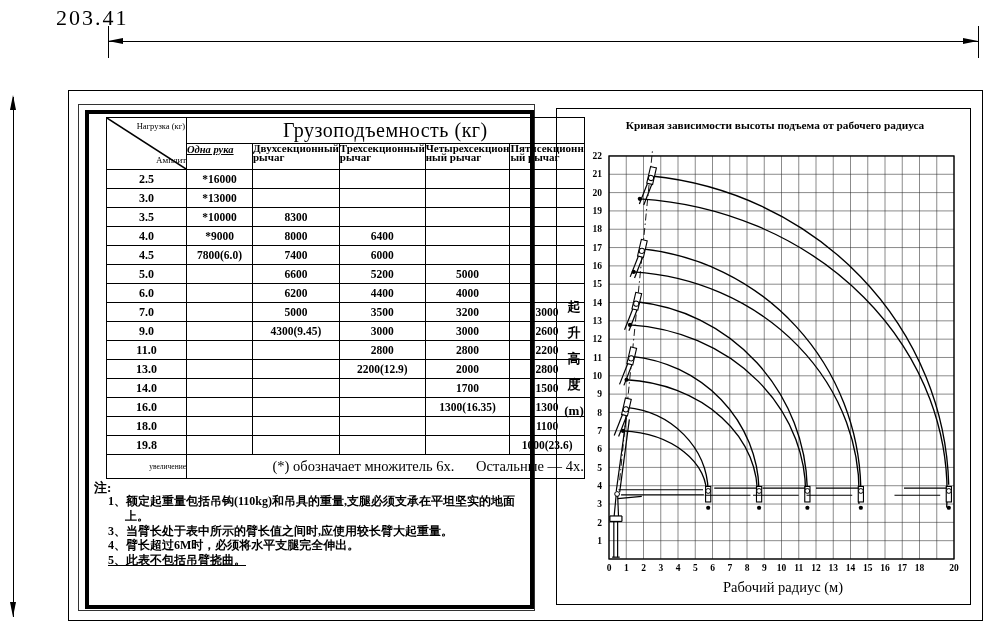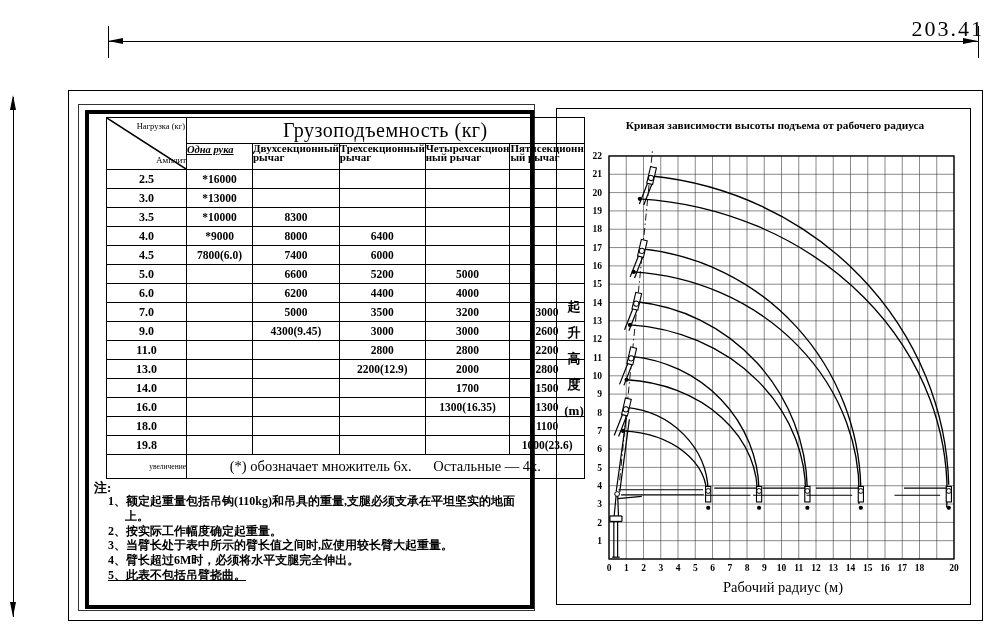--- a/index.html
+++ b/index.html
@@ -2,22 +2,22 @@
 <html><head>
 <meta charset="utf-8">
 <style>
   html,body{margin:0;padding:0;}
   body{
     width:1000px;height:632px;position:relative;background:#fff;
     font-family:"Liberation Serif",serif;color:#000;overflow:hidden;
   }
   .abs{position:absolute;}
   
-  #dim-top-label{left:44px;top:5px;width:940px;text-align:right;
-    font-size:22px;letter-spacing:2px;margin-top:11px;}
+  #dim-top-label{left:56px;top:5px;width:940px;text-align:left;
+    font-size:22px;letter-spacing:2px;}
   #dim-top-line{left:108px;top:41px;width:870px;border-top:1.3px solid #000;}
   #dim-ext-left{left:108px;top:26px;height:32px;border-left:1px solid #000;}
   #dim-ext-right{left:978px;top:26px;height:32px;border-left:1px solid #000;}
   .arrow{width:0;height:0;}
   #arr-left{left:108px;top:38px;border-right:15px solid #000;
     border-top:3.5px solid transparent;border-bottom:3.5px solid transparent;}
   #arr-right{left:963px;top:38px;border-left:15px solid #000;
     border-top:3.5px solid transparent;border-bottom:3.5px solid transparent;}
   #dim-left-line{left:13px;top:97px;height:520px;border-left:1.3px solid #000;}
   #arr-up{left:10px;top:95px;border-bottom:15px solid #000;
@@ -42,21 +42,21 @@
     padding-top:4px;white-space:nowrap;font-style:italic;}
   #diag-cell{position:relative;height:51px;vertical-align:top;}
   #diag-cell svg{position:absolute;left:0;top:0;width:100%;height:100%;}
   #diag-top{position:absolute;right:1px;top:3px;font-size:8.5px;white-space:nowrap;}
   #diag-bottom{position:absolute;left:1px;bottom:4px;font-size:9px;white-space:nowrap;padding-left:48px;}
   .datarow td{height:18px;font-size:11.5px;font-weight:bold;text-align:center;
     white-space:nowrap;}
   .datarow td.amp{font-size:12px;}
   #footrow td{height:23px;}
   #foot-label{font-size:7.5px;text-align:right;}
-  #foot-note{font-size:14.5px;text-align:center;padding-left:26px;white-space:nowrap;margin-left:16px;}
+  #foot-note{font-size:14.5px;text-align:right;padding-left:26px;white-space:nowrap;margin-left:16px;}
   
   #notes{left:94px;top:481px;width:428px;}
   #notes-title{font-size:13px;font-weight:bold;line-height:13px;}
   .note-item{font-size:12px;font-weight:bold;line-height:14.8px;
     padding-left:31px;text-indent:-17px;}
   .note-item.underline{text-decoration:underline;}
   
   #chart-svg{display:block;}
   #chart-svg text{font-family:"Liberation Serif",serif;fill:#000;}
 </style>
@@ -231,21 +231,20 @@
       <tr id="footrow">
     <td id="foot-label">увеличение</td>
     <td id="foot-note" colspan="5">(*) обозначает множитель 6х.  Остальные — 4х.</td>
   </tr>
 </tbody>
   </table>
 
 <div class="abs" id="notes">
   <div id="notes-title">注:</div>
 <div class="note-item">1、额定起重量包括吊钩(110kg)和吊具的重量,支腿必须支承在平坦坚实的地面上。</div>
-    <div class="note-item">2、按实际工作幅度确定起重量。</div>
     <div class="note-item">3、当臂长处于表中所示的臂长值之间时,应使用较长臂大起重量。</div>
     <div class="note-item">4、臂长超过6M时，必须将水平支腿完全伸出。</div>
     <div class="note-item underline">5、此表不包括吊臂挠曲。</div>
   </div>
 
 <div class="abs" id="right-panel">
   <svg id="chart-svg" width="413" height="495">
       <line x1="52" y1="450" x2="52" y2="46.95999999999998" stroke="#2b2b2b" stroke-width="0.55"></line>
       <line x1="69.25" y1="450" x2="69.25" y2="46.95999999999998" stroke="#2b2b2b" stroke-width="0.55"></line>
       <line x1="86.5" y1="450" x2="86.5" y2="46.95999999999998" stroke="#2b2b2b" stroke-width="0.55"></line>

